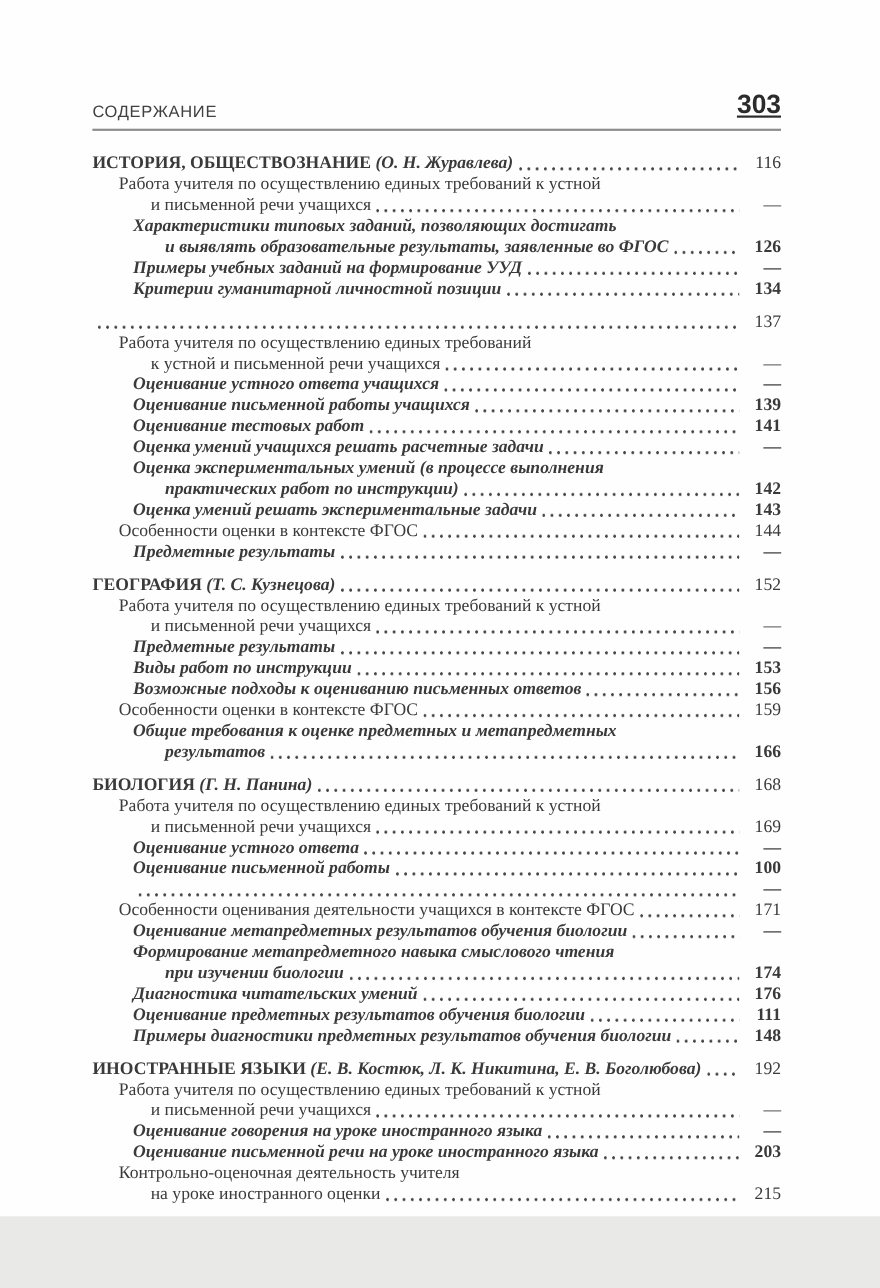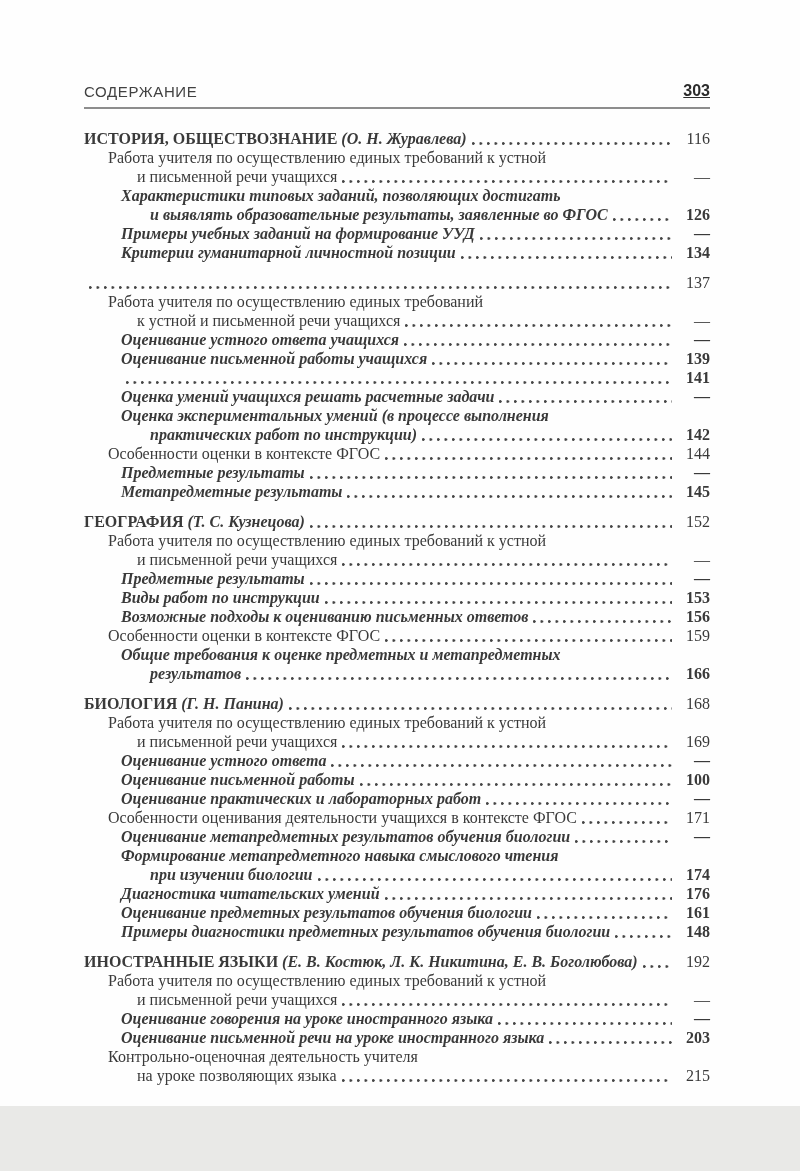--- a/index.html
+++ b/index.html
@@ -16,21 +16,21 @@
     overflow: hidden;
   }
   
   .hdr {
     display: flex;
     justify-content: space-between;
     align-items: flex-end;
     font-family: "Liberation Sans", sans-serif;
   }
   .running-title { font-size: 15px; color: #414141; letter-spacing: 0.6px; }
-  .folio { font-size: 16px; font-weight: bold; color: #2b2b2b; text-decoration: underline; }
+  .folio { font-size: 24px; font-weight: bold; color: #2b2b2b; text-decoration: underline; }
   .rule { height: 2px; background: #8d8d8d; border: none; margin: 7px 0 0 0; }
 
   
   #toc { margin-top: 20px; font-size: 16px; line-height: 19px; }
   .toc-section { margin-top: 11px; }
   .toc-section:first-child { margin-top: 0; }
 
   .row { display: flex; }
   .t { white-space: nowrap; }
   .leader { flex: 1 1 0; position: relative; min-width: 8px; margin: 0 2px; }
@@ -122,60 +122,61 @@
         </div>
         <div class="entry lvl2 it">
           <div class="row">
             <span class="t">Оценивание письменной работы учащихся</span>
             <span class="leader"></span>
             <span class="pg">139</span>
           </div>
         </div>
         <div class="entry lvl2 it">
           <div class="row">
+            <span class="t">Оценивание тестовых работ</span>
             <span class="leader"></span>
             <span class="pg">141</span>
           </div>
         </div>
         <div class="entry lvl2 it">
           <div class="row">
             <span class="t">Оценка умений учащихся решать расчетные задачи</span>
             <span class="leader"></span>
             <span class="pg">—</span>
           </div>
         </div>
         <div class="entry lvl2 it">
           <div class="line">Оценка экспериментальных умений (в процессе выполнения</div>
           <div class="row cont">
             <span class="t">практических работ по инструкции)</span>
             <span class="leader"></span>
             <span class="pg">142</span>
           </div>
         </div>
+        <div class="entry lvl2 it">
+          <div class="row">
+            <span class="t">Оценка умений решать экспериментальные задачи</span>
+            <span class="leader"></span>
+            <span class="pg">143</span>
+          </div>
+        </div>
         <div class="entry lvl1">
           <div class="row">
             <span class="t">Особенности оценки в контексте ФГОС</span>
             <span class="leader"></span>
             <span class="pg">144</span>
           </div>
         </div>
         <div class="entry lvl2 it">
           <div class="row">
             <span class="t">Предметные результаты</span>
             <span class="leader"></span>
             <span class="pg">—</span>
           </div>
         </div>
-        <div class="entry lvl2 it">
-          <div class="row">
-            <span class="t">Метапредметные результаты</span>
-            <span class="leader"></span>
-            <span class="pg">145</span>
-          </div>
-        </div>
       </section>
       <section class="toc-section">
         <div class="row head">
           <span class="t"><span class="sec-title">ГЕОГРАФИЯ</span><span class="sec-authors">&nbsp;(Т. С. Кузнецова)</span></span>
           <span class="leader"></span>
           <span class="pg">152</span>
         </div>
         <div class="entry lvl1">
           <div class="line">Работа учителя по осуществлению единых требований к устной</div>
           <div class="row cont">
@@ -244,21 +245,20 @@
         </div>
         <div class="entry lvl2 it">
           <div class="row">
             <span class="t">Оценивание письменной работы</span>
             <span class="leader"></span>
             <span class="pg">100</span>
           </div>
         </div>
         <div class="entry lvl2 it">
           <div class="row">
-            <span class="t">Оценивание практических и лабораторных работ</span>
             <span class="leader"></span>
             <span class="pg">—</span>
           </div>
         </div>
         <div class="entry lvl1">
           <div class="row">
             <span class="t">Особенности оценивания деятельности учащихся в контексте ФГОС</span>
             <span class="leader"></span>
             <span class="pg">171</span>
           </div>
@@ -282,21 +282,21 @@
           <div class="row">
             <span class="t">Диагностика читательских умений</span>
             <span class="leader"></span>
             <span class="pg">176</span>
           </div>
         </div>
         <div class="entry lvl2 it">
           <div class="row">
             <span class="t">Оценивание предметных результатов обучения биологии</span>
             <span class="leader"></span>
-            <span class="pg">161</span>
+            <span class="pg">111</span>
           </div>
         </div>
         <div class="entry lvl2 it">
           <div class="row">
             <span class="t">Примеры диагностики предметных результатов обучения биологии</span>
             <span class="leader"></span>
             <span class="pg">148</span>
           </div>
         </div>
       </section>
@@ -324,20 +324,20 @@
         <div class="entry lvl2 it">
           <div class="row">
             <span class="t">Оценивание письменной речи на уроке иностранного языка</span>
             <span class="leader"></span>
             <span class="pg">203</span>
           </div>
         </div>
         <div class="entry lvl1">
           <div class="line">Контрольно-оценочная деятельность учителя</div>
           <div class="row cont">
-            <span class="t">на уроке позволяющих языка</span>
+            <span class="t">на уроке иностранного оценки</span>
             <span class="leader"></span>
             <span class="pg">215</span>
           </div>
         </div>
       </section>
     </main>
 </div>
 
 </body></html>

